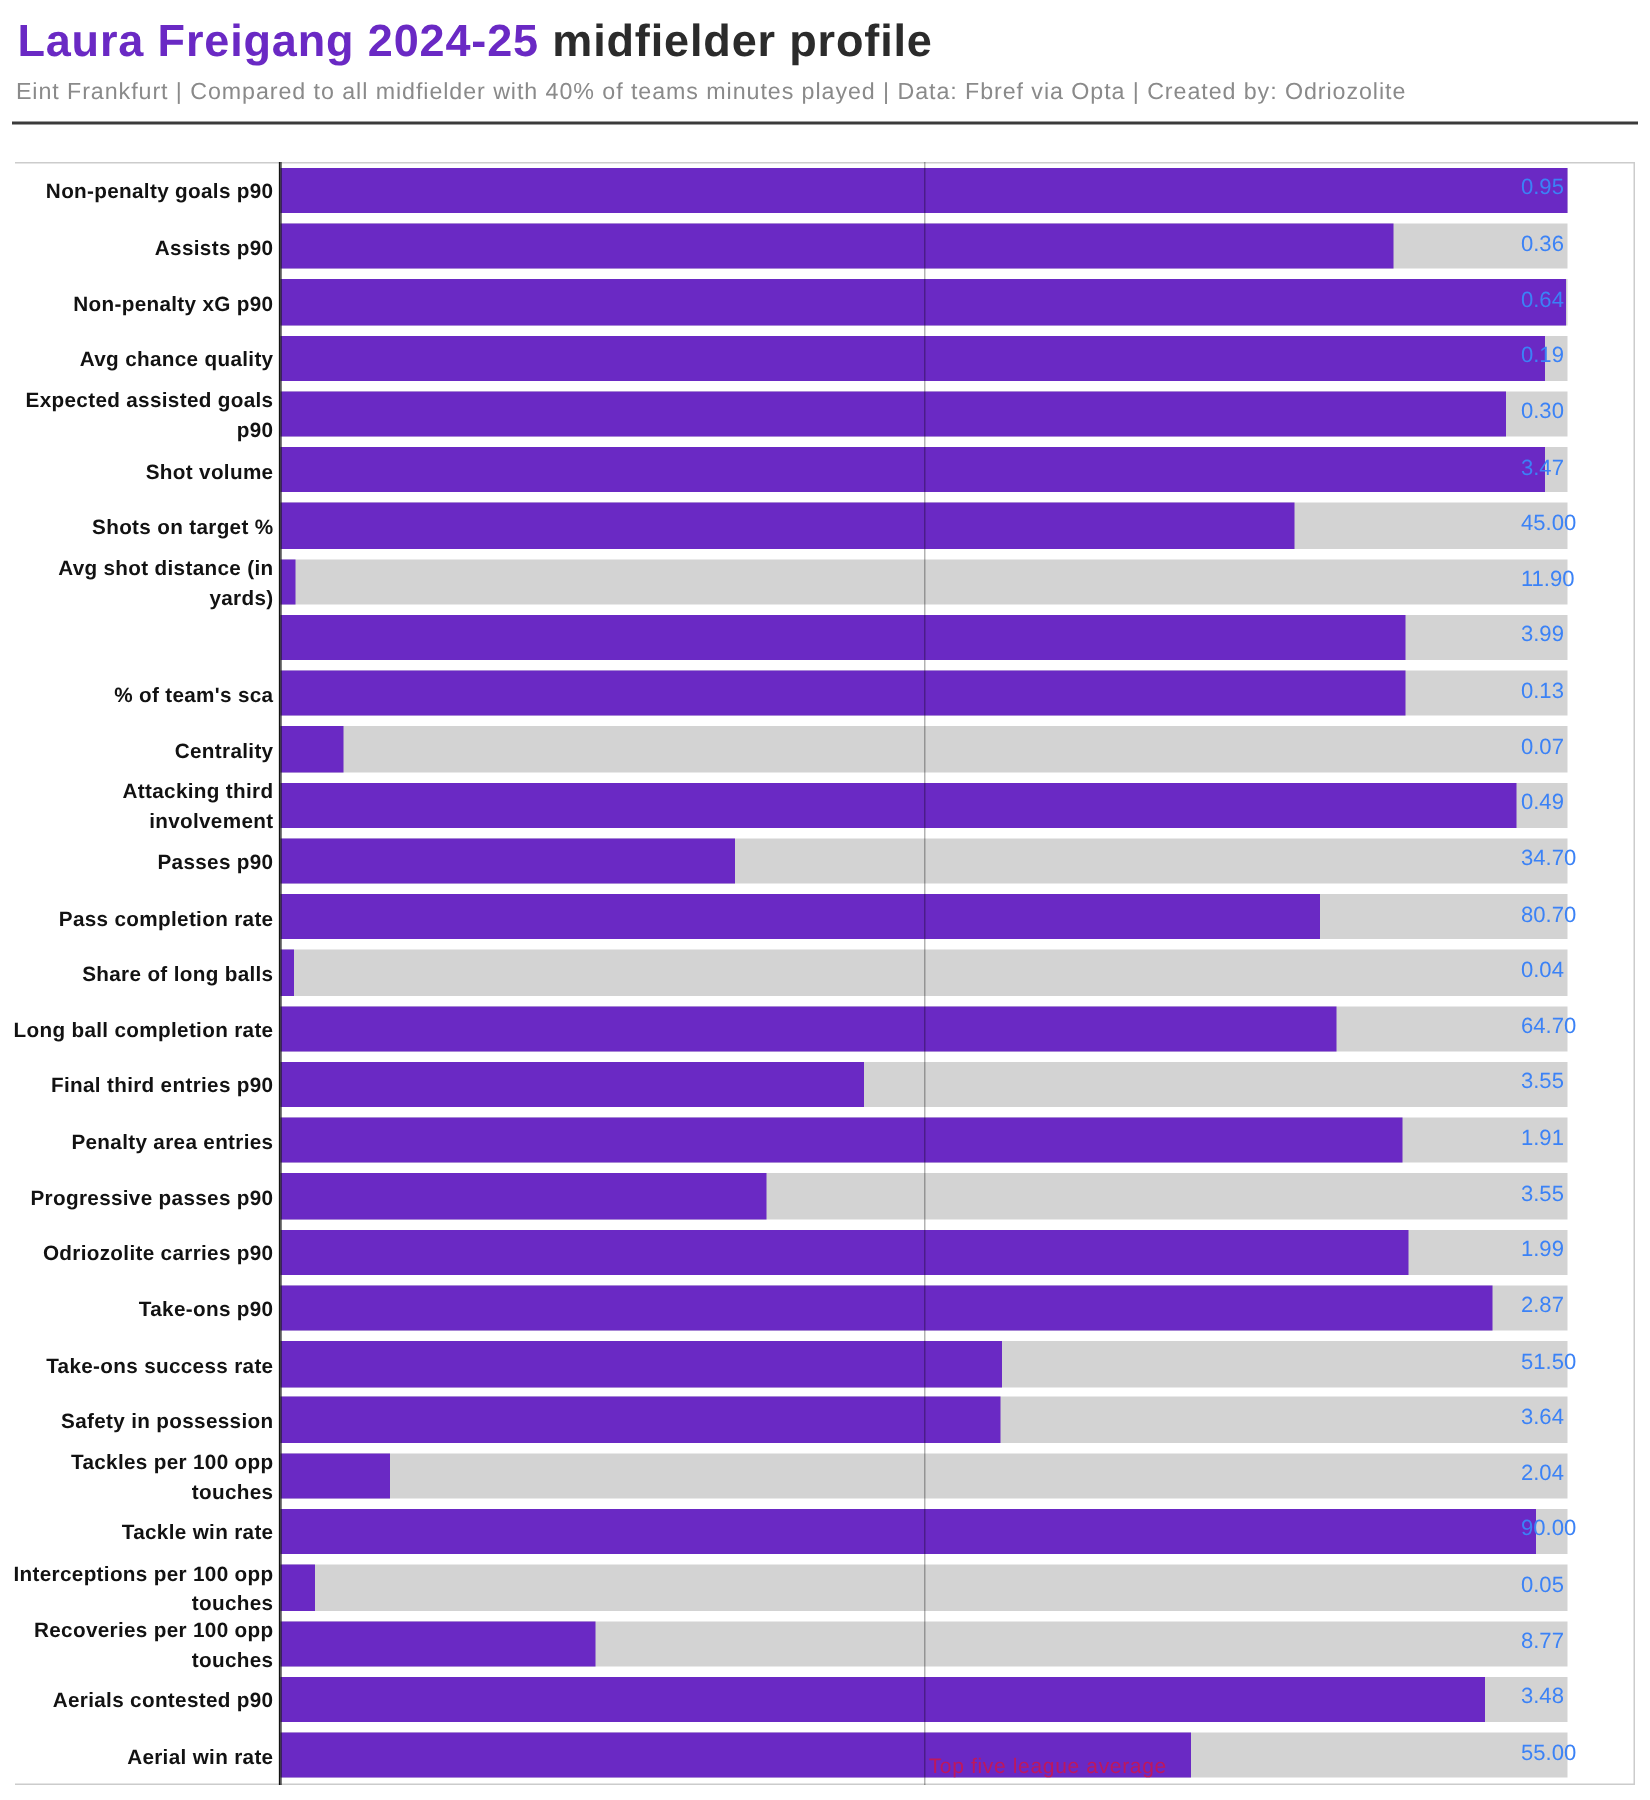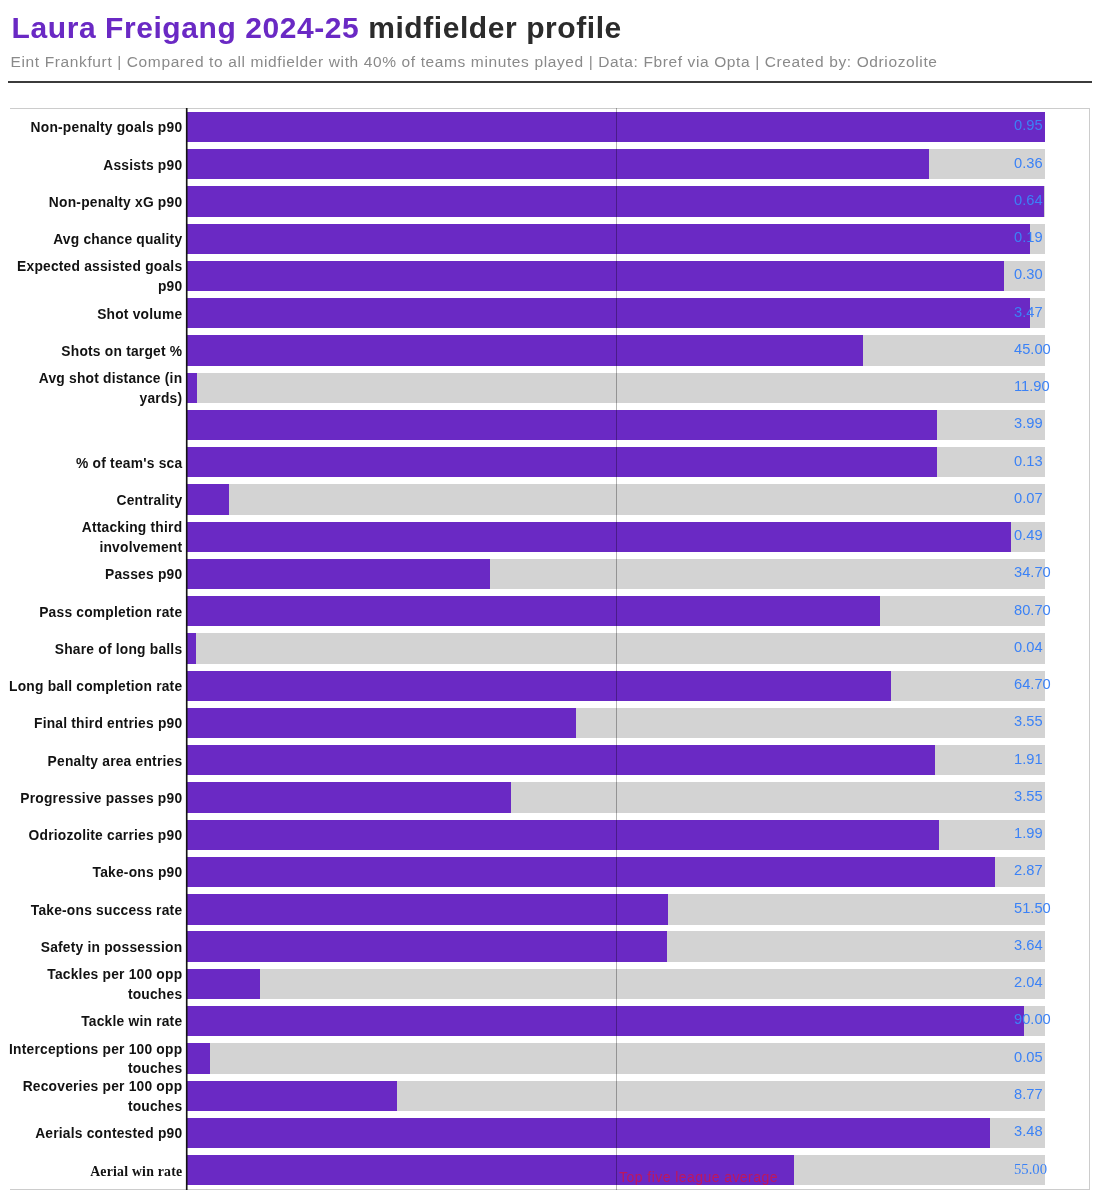--- a/index.html
+++ b/index.html
@@ -240,21 +240,21 @@
           </div>
           <div class="val">8.77</div>
         </div>
         <div class="row" style="top: 1008.77px;">
           <div class="lab">Aerials contested p90</div>
           <div class="track">
             <div class="fill" style="width: 803.088px;"></div>
           </div>
           <div class="val">3.48</div>
         </div>
-        <div class="row" style="top: 1046.03px; font-family: Liberation Serif, serif;">
+        <div class="row" style="top: 1046.03px;">
           <div class="lab">Aerial win rate</div>
           <div class="track">
             <div class="fill" style="width: 606.606px;"></div>
           </div>
           <div class="val">55.00</div>
         </div>
       </div>
     <div class="refline" style="left: 605.5px;"></div>
     <div class="refnote" id="refnote" style="top: 1059.48px; left: 609.1px;">Top five league average</div>
   </div>

